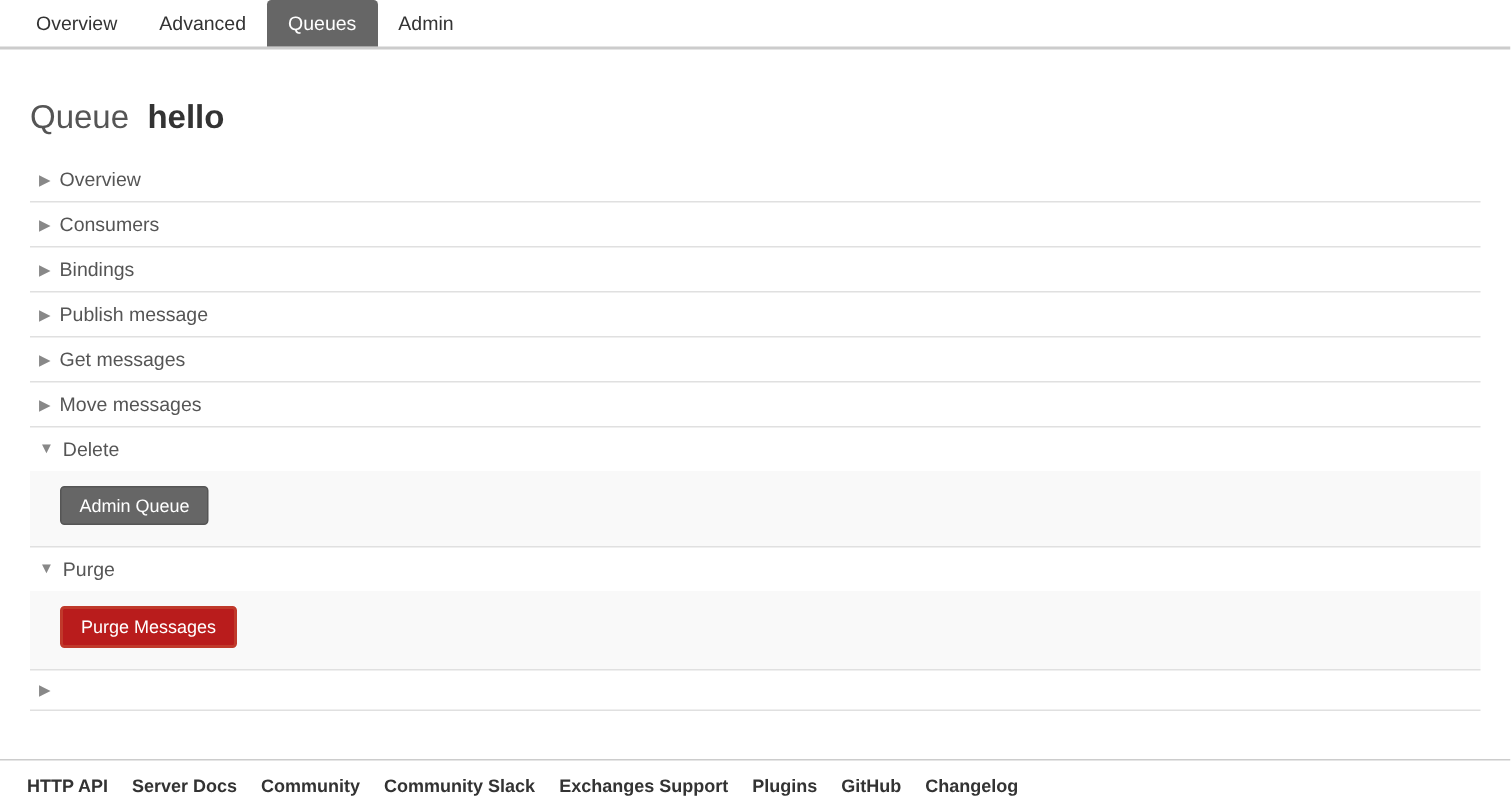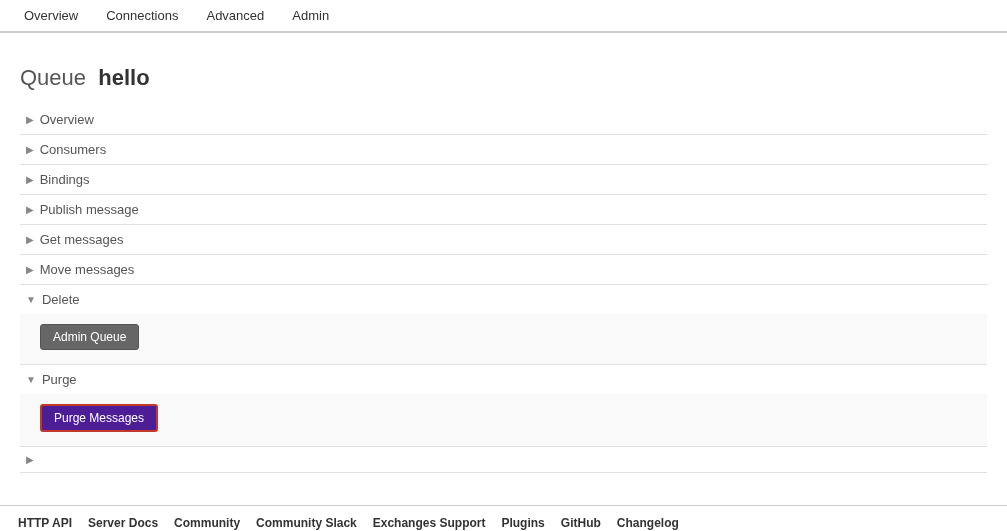--- a/index.html
+++ b/index.html
@@ -84,21 +84,21 @@
       background: #666;
       color: #fff;
       border: 1px solid #555;
       padding: 5px 12px;
       border-radius: 3px;
       font-size: 12px;
       cursor: pointer;
     }
 
     .btn-outlined {
-      background: #4c1d95;
+      background: #b91c1c;
       color: #fff;
       border: 2px solid #c0392b;
       padding: 5px 12px;
       border-radius: 3px;
       font-size: 12px;
       cursor: pointer;
     }
 
     
     .footer {
@@ -117,22 +117,22 @@
       font-weight: bold;
       padding: 2px 8px;
       white-space: nowrap;
     }
   </style>
 </head>
 <body>
 
 <nav class="top-nav">
 <a href="#">Overview</a>
-    <a href="#">Connections</a>
     <a href="#">Advanced</a>
+    <a href="#" class="active">Queues</a>
     <a href="#">Admin</a>
   </nav>
 
 <main class="main-content">
   <h1 class="page-title">
     <span>Queue</span>
     &nbsp;<span class="queue-name">hello</span>
   </h1>
   <div id="sections-container">
   <div class="section">

